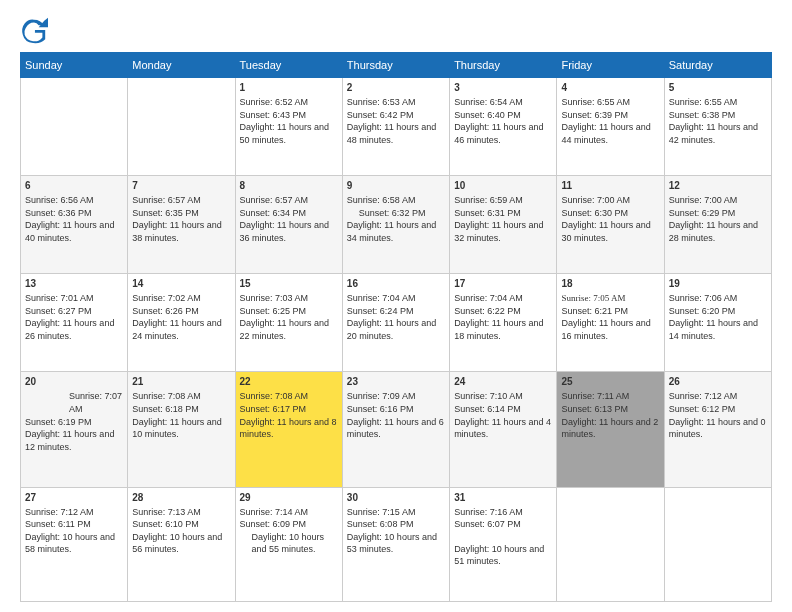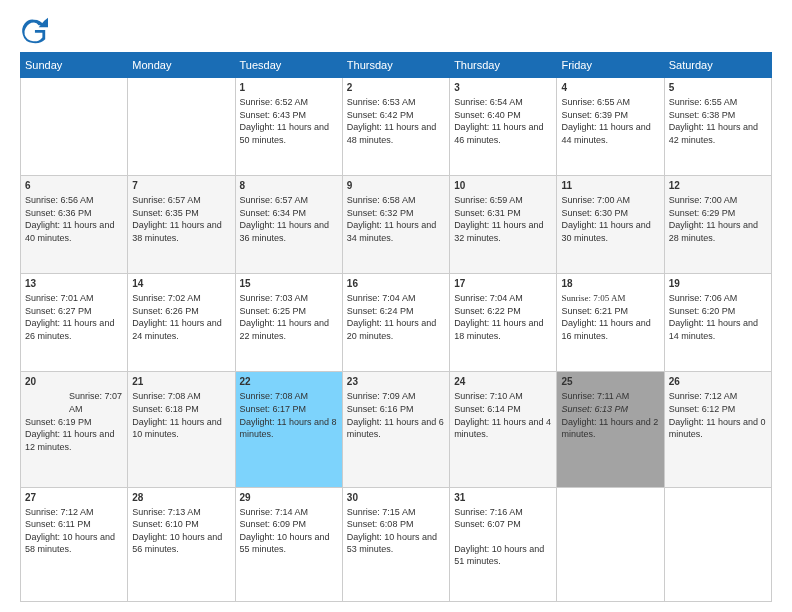--- a/index.html
+++ b/index.html
@@ -186,21 +186,21 @@
           </td>
           <td style="background: rgb(245, 245, 245);">
             <span class="day-num">8</span>
             <span style="display: block;">Sunrise: 6:57 AM</span>
             <span style="display: block;">Sunset: 6:34 PM</span>
             <span style="display: block;">Daylight: 11 hours and 36 minutes.</span>
           </td>
           <td style="background: rgb(245, 245, 245);">
             <span class="day-num">9</span>
             <span style="display: block;">Sunrise: 6:58 AM</span>
-            <span style="display: block;">Sunset: 6:32 PM</span>
+            <span style="display: block; margin-left: 12px;">Sunset: 6:32 PM</span>
             <span style="display: block;">Daylight: 11 hours and 34 minutes.</span>
           </td>
           <td style="background: rgb(245, 245, 245);">
             <span class="day-num">10</span>
             <span style="display: block;">Sunrise: 6:59 AM</span>
             <span style="display: block;">Sunset: 6:31 PM</span>
             <span style="display: block;">Daylight: 11 hours and 32 minutes.</span>
           </td>
           <td style="background: rgb(245, 245, 245);">
             <span class="day-num">11</span>
@@ -265,42 +265,42 @@
             <span style="display: block; margin-left: 44px;">Sunrise: 7:07 AM</span>
             <span style="display: block;">Sunset: 6:19 PM</span>
             <span style="display: block;">Daylight: 11 hours and 12 minutes.</span>
           </td>
           <td style="background: rgb(245, 245, 245);">
             <span class="day-num">21</span>
             <span style="display: block;">Sunrise: 7:08 AM</span>
             <span style="display: block;">Sunset: 6:18 PM</span>
             <span style="display: block;">Daylight: 11 hours and 10 minutes.</span>
           </td>
-          <td style="background: #7dd3fc;">
+          <td style="background: #fde047;">
             <span class="day-num">22</span>
             <span style="display: block;">Sunrise: 7:08 AM</span>
             <span style="display: block;">Sunset: 6:17 PM</span>
             <span style="display: block;">Daylight: 11 hours and 8 minutes.</span>
           </td>
           <td style="background: rgb(245, 245, 245);">
             <span class="day-num">23</span>
             <span style="display: block;">Sunrise: 7:09 AM</span>
             <span style="display: block;">Sunset: 6:16 PM</span>
             <span style="display: block;">Daylight: 11 hours and 6 minutes.</span>
           </td>
           <td style="background: rgb(245, 245, 245);">
             <span class="day-num">24</span>
             <span style="display: block;">Sunrise: 7:10 AM</span>
             <span style="display: block;">Sunset: 6:14 PM</span>
             <span style="display: block;">Daylight: 11 hours and 4 minutes.</span>
           </td>
           <td style="background: #a3a3a3;">
             <span class="day-num">25</span>
             <span style="display: block;">Sunrise: 7:11 AM</span>
-            <span style="display: block; font-style: italic;">Sunset: 6:13 PM</span>
+            <span style="display: block;">Sunset: 6:13 PM</span>
             <span style="display: block;">Daylight: 11 hours and 2 minutes.</span>
           </td>
           <td style="background: rgb(245, 245, 245);">
             <span class="day-num">26</span>
             <span style="display: block;">Sunrise: 7:12 AM</span>
             <span style="display: block;">Sunset: 6:12 PM</span>
             <span style="display: block;">Daylight: 11 hours and 0 minutes.</span>
           </td>
         </tr>
         <tr>
@@ -313,21 +313,21 @@
           <td>
             <span class="day-num">28</span>
             <span style="display: block;">Sunrise: 7:13 AM</span>
             <span style="display: block;">Sunset: 6:10 PM</span>
             <span style="display: block;">Daylight: 10 hours and 56 minutes.</span>
           </td>
           <td>
             <span class="day-num">29</span>
             <span style="display: block;">Sunrise: 7:14 AM</span>
             <span style="display: block;">Sunset: 6:09 PM</span>
-            <span style="display: block;">Daylight: 10 hours and 55 minutes.</span>
+            <span style="display: block; margin-left: 12px;">Daylight: 10 hours and 55 minutes.</span>
           </td>
           <td>
             <span class="day-num">30</span>
             <span style="display: block;">Sunrise: 7:15 AM</span>
             <span style="display: block;">Sunset: 6:08 PM</span>
             <span style="display: block;">Daylight: 10 hours and 53 minutes.</span>
           </td>
           <td>
             <span class="day-num">31</span>
             <span style="display: block;">Sunrise: 7:16 AM</span>

